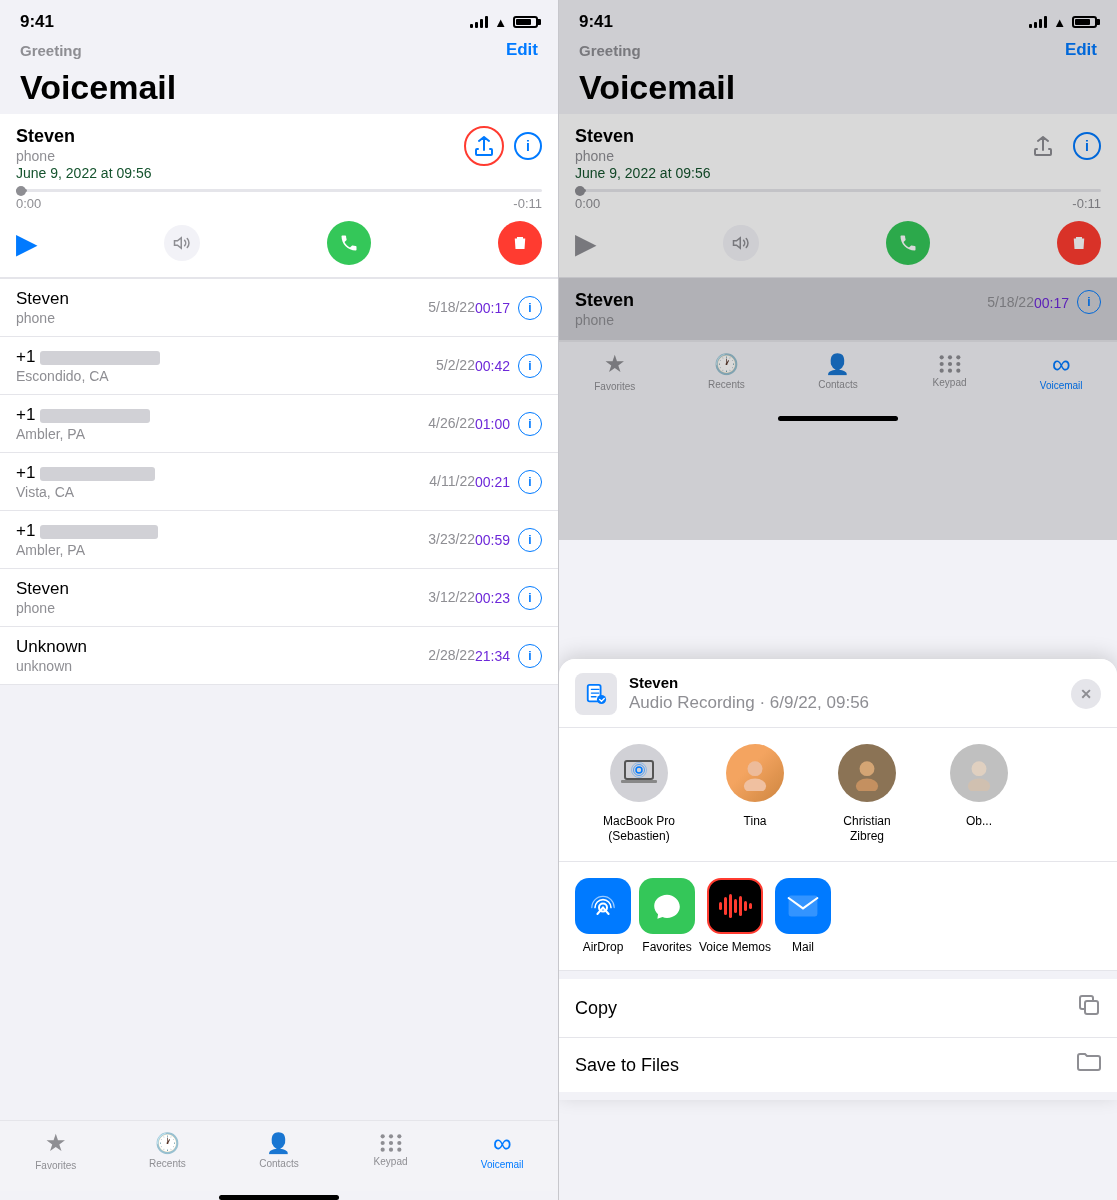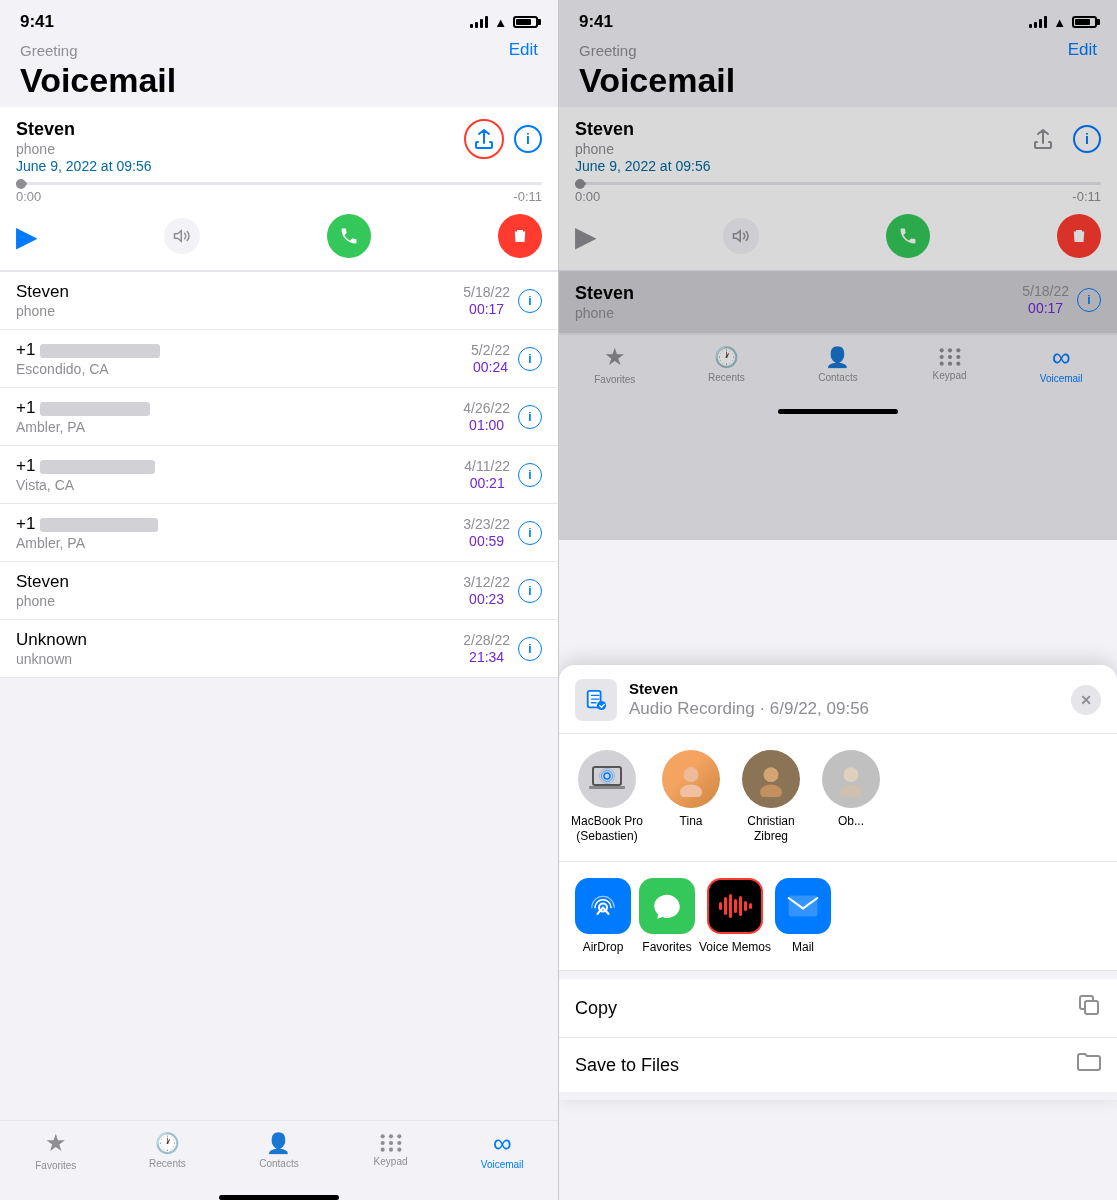--- a/index.html
+++ b/index.html
@@ -86,21 +86,22 @@
 
     
     .voicemail-header {
       background: #f2f2f7;
       padding: 4px 20px 8px;
     }
     .header-top {
       display: flex;
       justify-content: space-between;
       align-items: center;
-      margin-bottom: 2px;
+      margin-bottom: 9px;
+      font-weight: bold;
     }
     .greeting-label {
       font-size: 15px;
       color: #8e8e93;
     }
     .edit-btn {
       font-size: 17px;
       color: #007aff;
     }
     .voicemail-title {
@@ -126,21 +127,21 @@
       font-weight: 600;
       color: #000;
     }
     .vm-contact-info .vm-sub {
       font-size: 14px;
       color: #8e8e93;
       margin-top: 1px;
     }
     .vm-contact-info .vm-date {
       font-size: 14px;
-      color: #0369a1;
+      color: #14532d;
       margin-top: 1px;
     }
     .vm-action-icons {
       display: flex;
       gap: 10px;
       align-items: center;
     }
     .share-btn-circle {
       width: 40px;
       height: 40px;
@@ -290,22 +291,22 @@
       margin-top: 1px;
     }
     .vm-item-right {
       display: flex;
       align-items: center;
       gap: 8px;
       text-align: right;
     }
     .vm-item-right-text {
       display: flex;
-      flex-direction: column;
-      align-items: center;
+      flex-direction: row;
+      align-items: flex-start;
     }
     .vm-item-date {
       font-size: 14px;
       color: #8e8e93;
     }
     .vm-item-duration {
       font-size: 14px;
       color: #6d28d9;
       margin-top: 1px;
     }
@@ -439,22 +440,23 @@
       padding: 16px 12px;
       display: flex;
       gap: 16px;
       overflow: hidden;
       border-bottom: 1px solid #e5e5ea;
     }
     .share-contact {
       display: flex;
       flex-direction: column;
       align-items: center;
-      gap: 6px;
+      gap: 12px;
       min-width: 64px;
+      margin-left: 32px;
     }
     .share-contact-avatar {
       width: 58px;
       height: 58px;
       border-radius: 50%;
       background: #c7c7cc;
       overflow: hidden;
       display: flex;
       align-items: center;
       justify-content: center;
@@ -659,21 +661,21 @@
     </div>
 
     <div class="vm-list-item">
       <div class="vm-item-left">
         <div class="vm-item-name">+1 <span class="blurred-text" style="width:120px"></span></div>
         <div class="vm-item-sub">Escondido, CA</div>
       </div>
       <div class="vm-item-right">
         <div class="vm-item-right-text">
           <span class="vm-item-date">5/2/22</span>
-          <span class="vm-item-duration">00:24</span>
+          <span class="vm-item-duration">00:42</span>
         </div>
         <div class="info-btn-small">i</div>
       </div>
     </div>
 
     <div class="vm-list-item">
       <div class="vm-item-left">
         <div class="vm-item-name">+1 <span class="blurred-text" style="width:110px"></span></div>
         <div class="vm-item-sub">Ambler, PA</div>
       </div>

